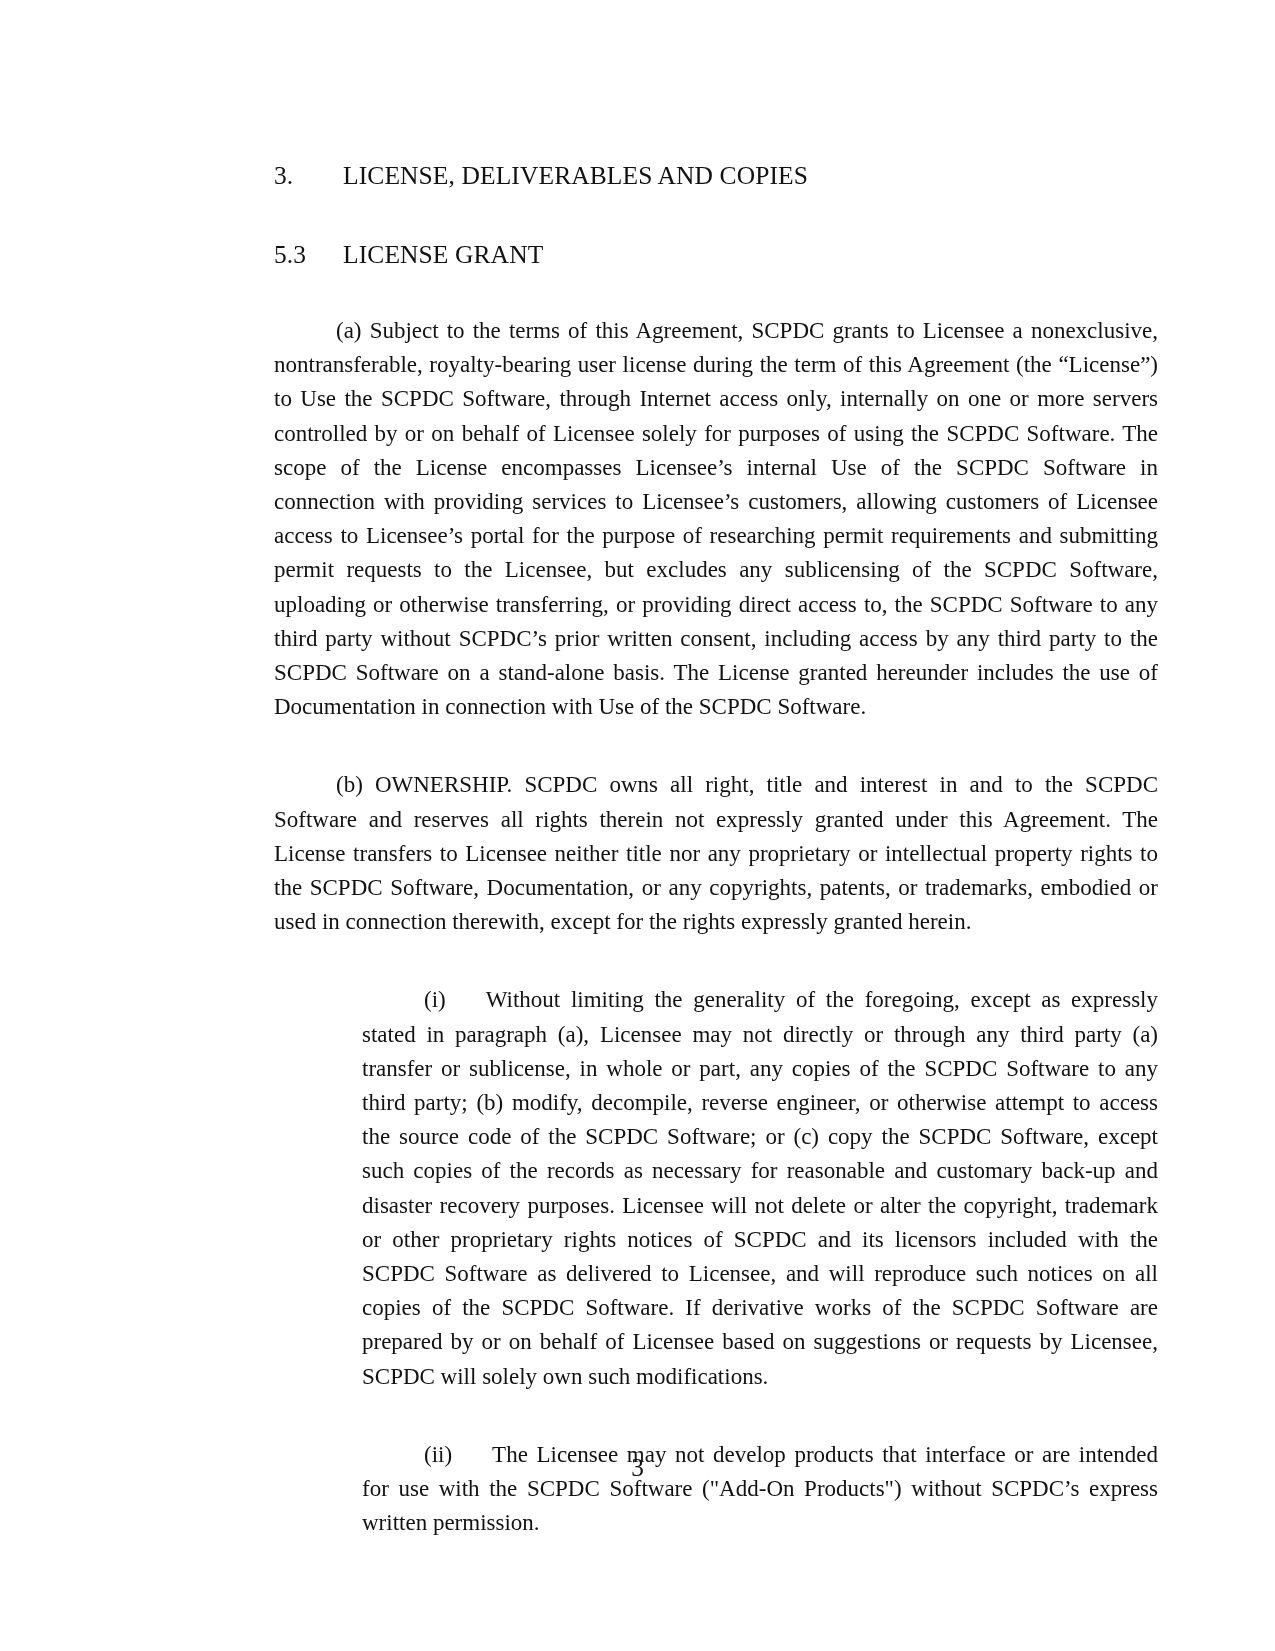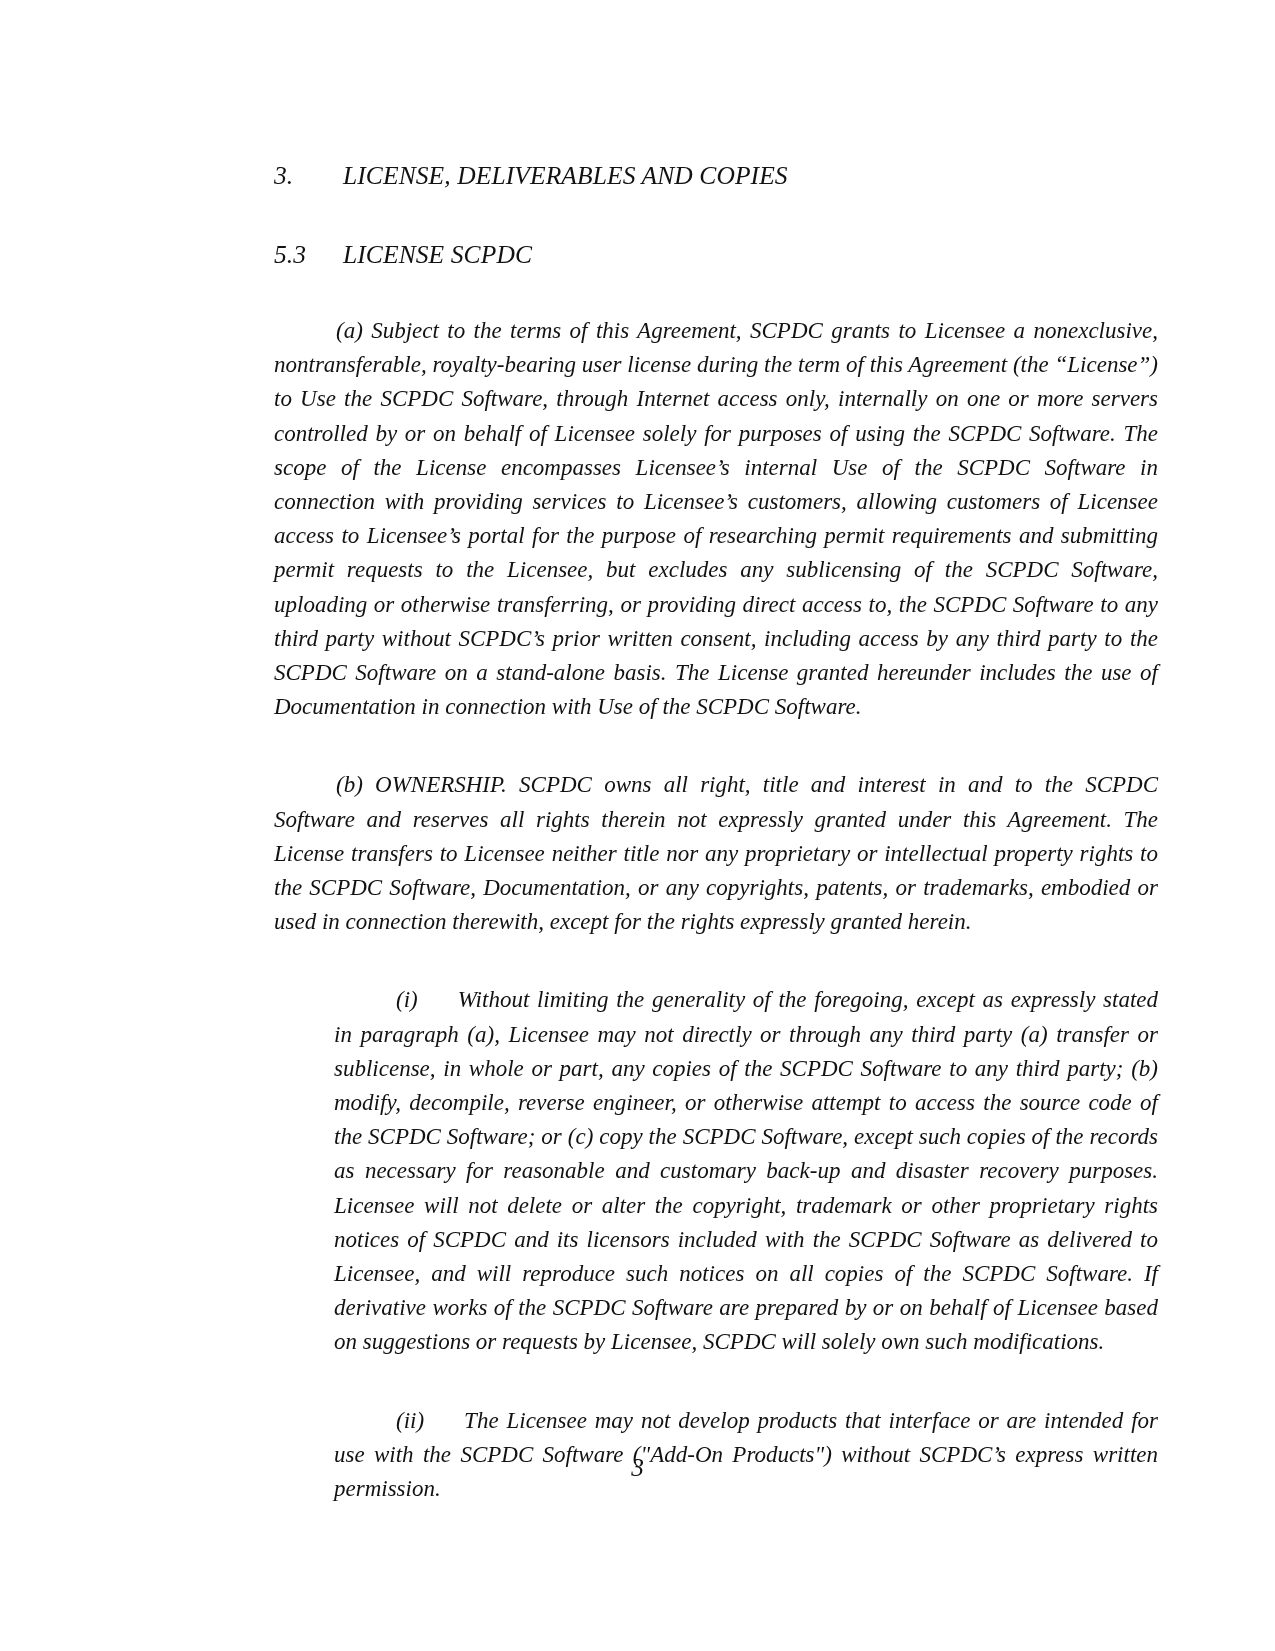--- a/index.html
+++ b/index.html
@@ -12,21 +12,20 @@
   .page {
     position: relative;
     width: 1051px;
     height: 1651px;
     margin: 0 auto;
     background: #ffffff;
     box-sizing: border-box;
     font-family: "Liberation Serif", "DejaVu Serif", serif;
     color: #121212;
     overflow: hidden;
-    font-style: italic;
   }
 
   
   .content {
     position: absolute;
     left: 162px;
     top: 163px;
     width: 884px;
   }
 
@@ -57,21 +56,21 @@
     hyphens: none;
     -webkit-hyphens: none;
   }
 
   p.body.indent-first {
     text-indent: 62px;
   }
 
   
   p.body.sub {
-    margin-left: 60px;
+    margin-left: 88px;
     text-indent: 62px;
   }
 
   .tabgap-wide {
     display: inline-block;
     width: 40px;
   }
 
   .page-number {
     position: absolute;
@@ -87,21 +86,21 @@
 <body>
 
 <div class="page">
 
   <div class="content">
 
     <div class="heading-row"><span class="num">3.</span><span>LICENSE, DELIVERABLES AND COPIES</span></div>
 
     <div class="spacer-lg"></div>
 
-    <div class="heading-row"><span class="num">5.3</span><span>LICENSE SCPDC</span></div>
+    <div class="heading-row"><span class="num">5.3</span><span>LICENSE GRANT</span></div>
 
     <div class="spacer-md"></div>
 
     <p class="body indent-first">(a) Subject to the terms of this Agreement, SCPDC grants to Licensee a nonexclusive, nontransferable, royalty-bearing user license during the term of this Agreement (the “License”) to Use the SCPDC Software, through Internet access only, internally on one or more servers controlled by or on behalf of Licensee solely for purposes of using the SCPDC Software. The scope of the License encompasses Licensee’s internal Use of the SCPDC Software in connection with providing services to Licensee’s customers, allowing customers of Licensee access to Licensee’s portal for the purpose of researching permit requirements and submitting permit requests to the Licensee, but excludes any sublicensing of the SCPDC Software, uploading or otherwise transferring, or providing direct access to, the SCPDC Software to any third party without SCPDC’s prior written consent, including access by any third party to the SCPDC Software on a stand-alone basis. The License granted hereunder includes the use of Documentation in connection with Use of the SCPDC Software.</p>
 
     <div class="spacer-sm"></div>
 
     <p class="body indent-first">(b) OWNERSHIP. SCPDC owns all right, title and interest in and to the SCPDC Software and reserves all rights therein not expressly granted under this Agreement. The License transfers to Licensee neither title nor any proprietary or intellectual property rights to the SCPDC Software, Documentation, or any copyrights, patents, or trademarks, embodied or used in connection therewith, except for the rights expressly granted herein.</p>
 
     <div class="spacer-sm"></div>

